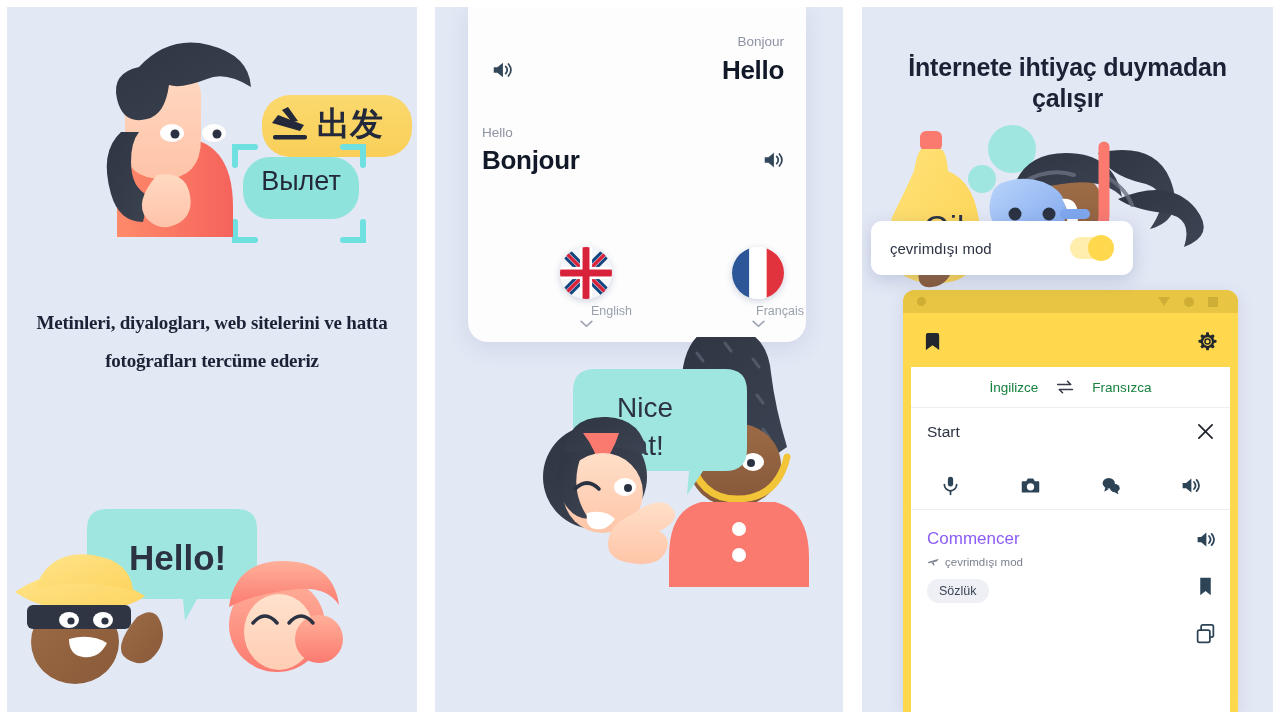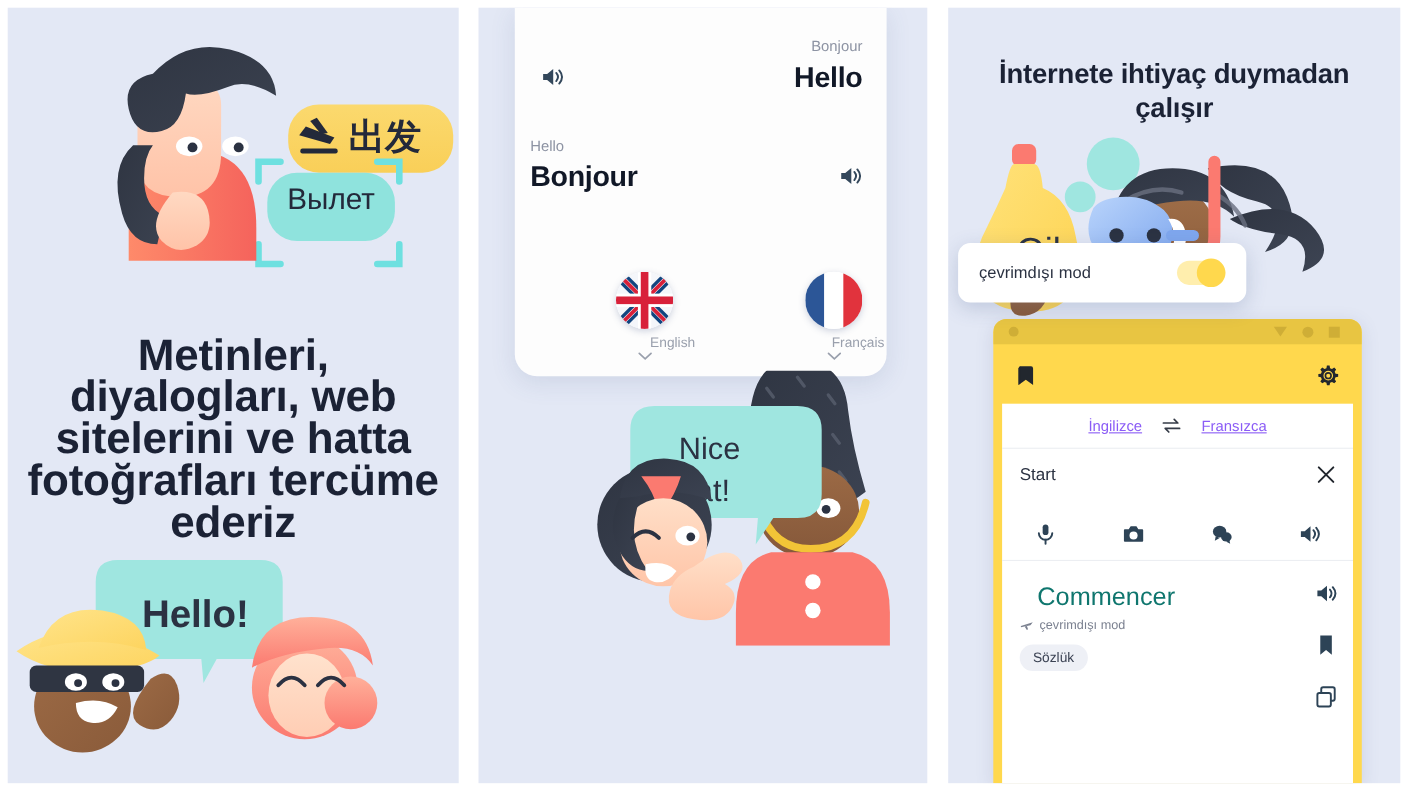--- a/index.html
+++ b/index.html
@@ -9,21 +9,21 @@
   .panel{position:absolute;top:7px;height:705px;background:#e3e8f5;overflow:hidden;}
   #panel1{left:7px;width:410px;}
   #panel2{left:435px;width:408px;}
   #panel3{left:862px;width:411px;}
 
   
   .headline{
     position:absolute;left:0;right:0;text-align:center;
     color:#1b2235;font-weight:600;letter-spacing:-0.2px;
   }
-  .p1-headline{top:297px;font-size:40px;line-height:38px;padding:0 16px;}
+  .p1-headline{top:297px;font-size:19px;line-height:38px;padding:0 16px;font-family:Liberation Serif, serif;}
   .p2-headline{top:572px;font-size:25px;line-height:32px;text-align:left;padding:0 34px;}
   .p3-headline{top:45px;font-size:25px;line-height:31px;padding:0 16px;}
 
   
   .p1-illus{position:absolute;left:0;top:0;width:410px;height:290px;}
   .p1-bottom{position:absolute;left:0;top:490px;width:410px;height:215px;}
 
   
   .tcard{
     position:absolute;left:33px;top:0px;width:338px;height:335px;
@@ -65,42 +65,42 @@
 
   .win-title{position:absolute;top:43px;left:0;width:100%;text-align:center;
              font-size:16.5px;font-weight:700;color:#22272e;letter-spacing:-0.1px;}
   .ico-bookmark-top{position:absolute;left:22px;top:42px;width:17px;height:19px;}
   .ico-gear{position:absolute;right:20px;top:41px;width:21px;height:21px;}
 
   .win-body{position:absolute;left:8px;top:77px;width:319px;height:345px;background:#ffffff;}
   .langbar{position:absolute;left:0;top:0;width:100%;height:40px;
            display:flex;align-items:center;justify-content:center;gap:18px;
            border-bottom:1px solid #eceef2;}
-  .langbar span{font-size:13.5px;color:#8b5cf6;text-decoration:underline;}
+  .langbar span{font-size:13.5px;color:#15803d;}
   .swap{width:18px;height:14px;}
 
   .inputrow{position:absolute;left:0;top:41px;width:100%;height:47px;
             display:flex;align-items:center;padding:0 16px;box-sizing:border-box;justify-content:space-between;}
   .inputrow .txt{flex:1;font-size:15.5px;color:#2b3242;}
   .xbtn{width:17px;height:17px;}
 
   .toolrow{position:absolute;left:0;top:94px;width:100%;height:48px;
            display:flex;align-items:center;justify-content:space-around;
            border-bottom:1px solid #eceef2;}
   .toolrow .ti{width:21px;height:21px;}
 
   .toast{position:absolute;left:9px;top:214px;width:262px;height:54px;background:#fff;
          border-radius:11px;box-shadow:0 5px 18px rgba(60,80,130,.22);
          display:flex;align-items:center;padding:0 19px;box-sizing:border-box;z-index:5;}
   .toast .tl{flex:1;font-size:15px;color:#2b3242;}
   .tgl{width:44px;height:22px;border-radius:11px;background:#ffeead;position:relative;}
   .tgl::after{content:"";position:absolute;right:0;top:-2px;width:26px;height:26px;border-radius:50%;background:#ffd84d;}
 
   .resrow{position:absolute;left:0;top:148px;width:100%;padding:14px 16px 0;box-sizing:border-box;}
-  .res-word{font-size:23px;color:#0f766e;margin-left:16px;}
+  .res-word{font-size:17px;color:#8b5cf6;}
   .res-sub{margin-top:6px;font-size:11.5px;color:#7b8190;display:flex;align-items:center;gap:5px;}
   .res-chip{display:inline-block;margin-top:11px;padding:5px 12px;border-radius:12px;
             background:#eef0f6;color:#3c4354;font-size:12.5px;}
   .res-icons{position:absolute;right:14px;top:14px;display:flex;flex-direction:column;align-items:center;gap:26px;}
   .res-icons .ri{width:21px;height:21px;}
 </style>
 </head>
 <body>
 
 <div class="stage">

